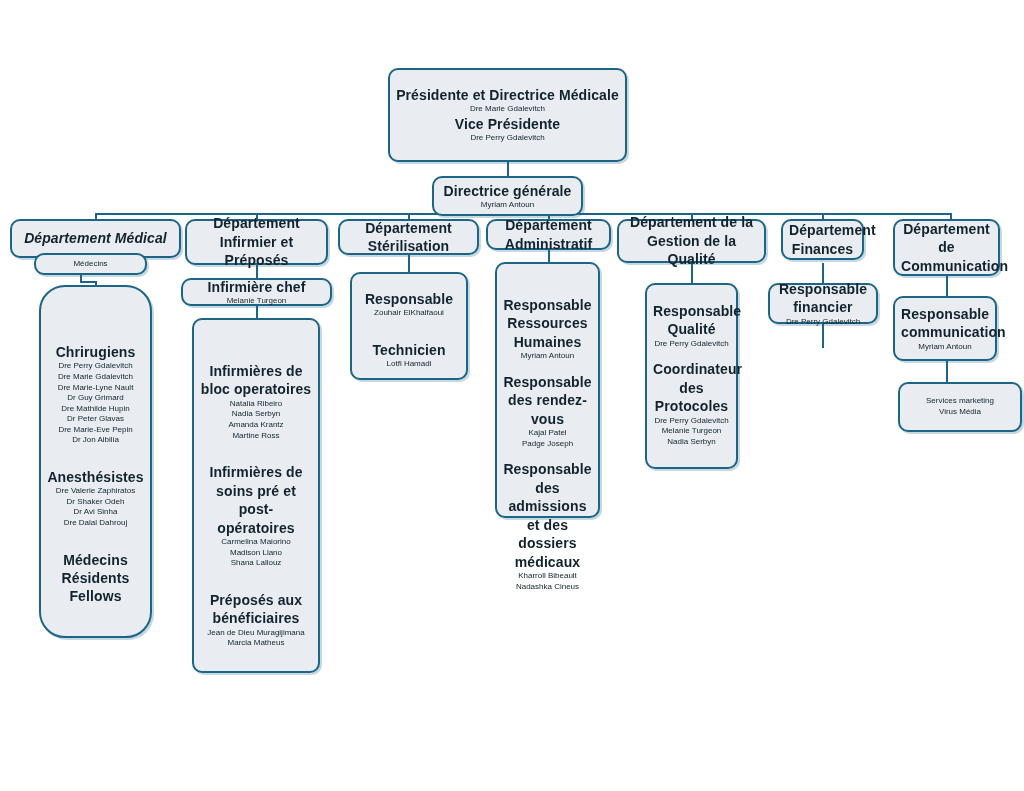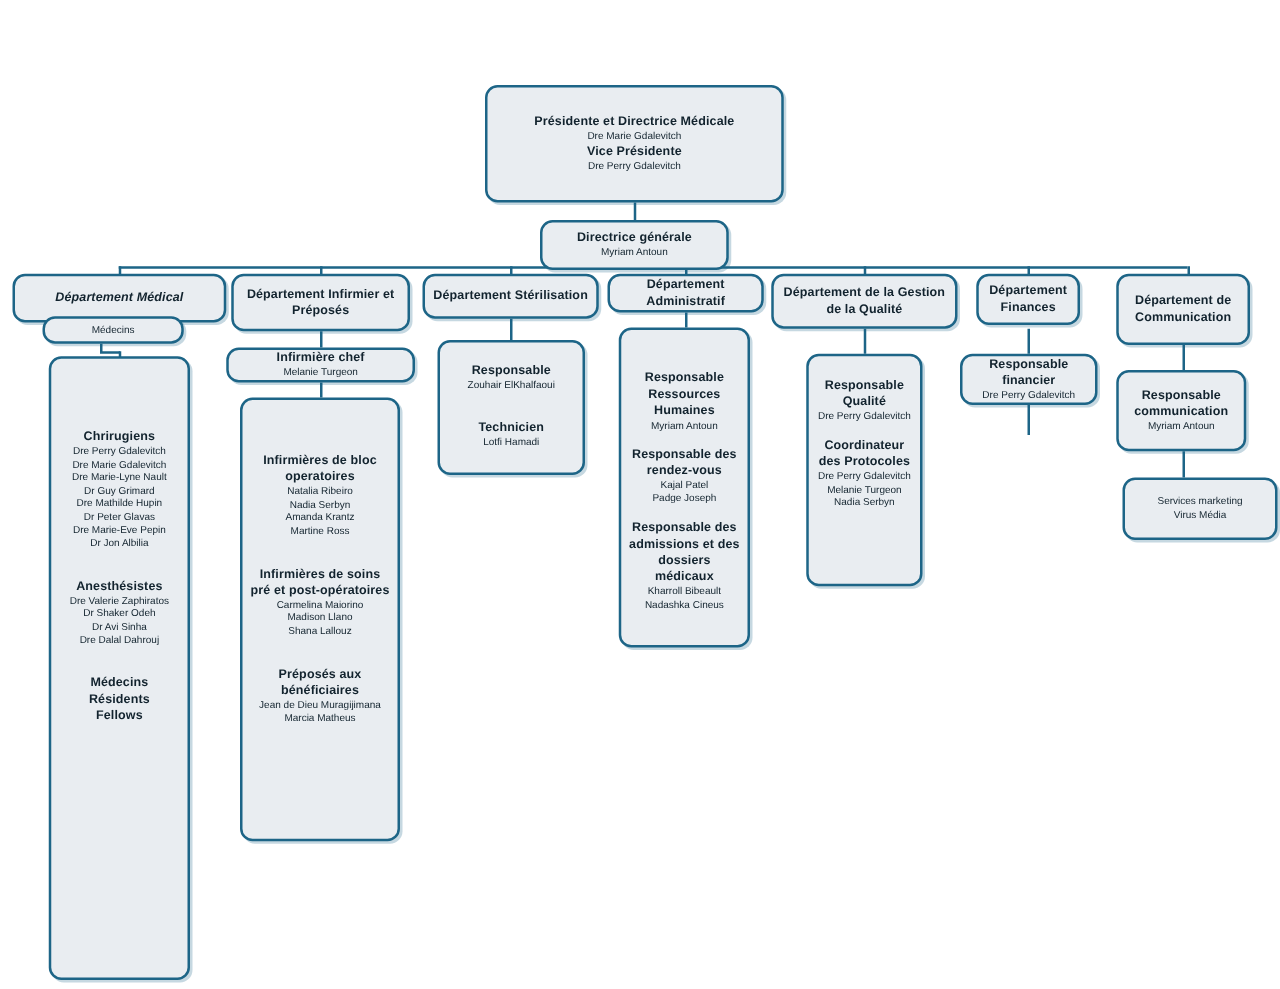--- a/index.html
+++ b/index.html
@@ -20,21 +20,21 @@
     border-radius:10px;
     display:flex;
     flex-direction:column;
     align-items:center;
     justify-content:center;
     text-align:center;
     padding:4px 6px;
     box-shadow:2px 2px 0 rgba(29,101,135,.25);
   }
   .node .ln{line-height:1.32;width:100%;}
-  .ttl{font-weight:bold;font-size:10px;letter-spacing:.1px;}
+  .ttl{font-weight:bold;font-size:14px;letter-spacing:.1px;}
   .nm{font-weight:normal;font-size:8px;}
   .gap{height:11px;}
 
   
   .tall{justify-content:flex-start;}
   .tall .inner{width:100%;}
 
   .conn{position:absolute;background:#1d6587;}
   .vline{width:1.5px;}
   .hline{height:1.5px;}
@@ -92,21 +92,21 @@
     <div class="ln ttl">Directrice générale</div>
     <div class="ln nm">Myriam Antoun</div>
   </div>
 
   <div class="node" style="left:10px;top:219px;width:171px;height:39px;font-style:italic;">
     <div class="ln ttl">Département Médical</div>
   </div>
   <div class="node" style="left:34px;top:253px;width:113px;height:22px;">
     <div class="ln nm">Médecins</div>
   </div>
-  <div class="node tall" style="left:39px;top:285px;width:113px;height:499px;padding-top:56px;">
+  <div class="node tall" style="left:39px;top:285px;width:113px;height:353px;padding-top:56px;border-radius:26px;">
     <div class="inner">
       <div class="ln ttl">Chrirugiens</div>
       <div class="ln nm">Dre Perry Gdalevitch</div>
       <div class="ln nm">Dre Marie Gdalevitch</div>
       <div class="ln nm">Dre Marie-Lyne Nault</div>
       <div class="ln nm">Dr Guy Grimard</div>
       <div class="ln nm">Dre Mathilde Hupin</div>
       <div class="ln nm">Dr Peter Glavas</div>
       <div class="ln nm">Dre Marie-Eve Pepin</div>
       <div class="ln nm">Dr Jon Albilia</div>

